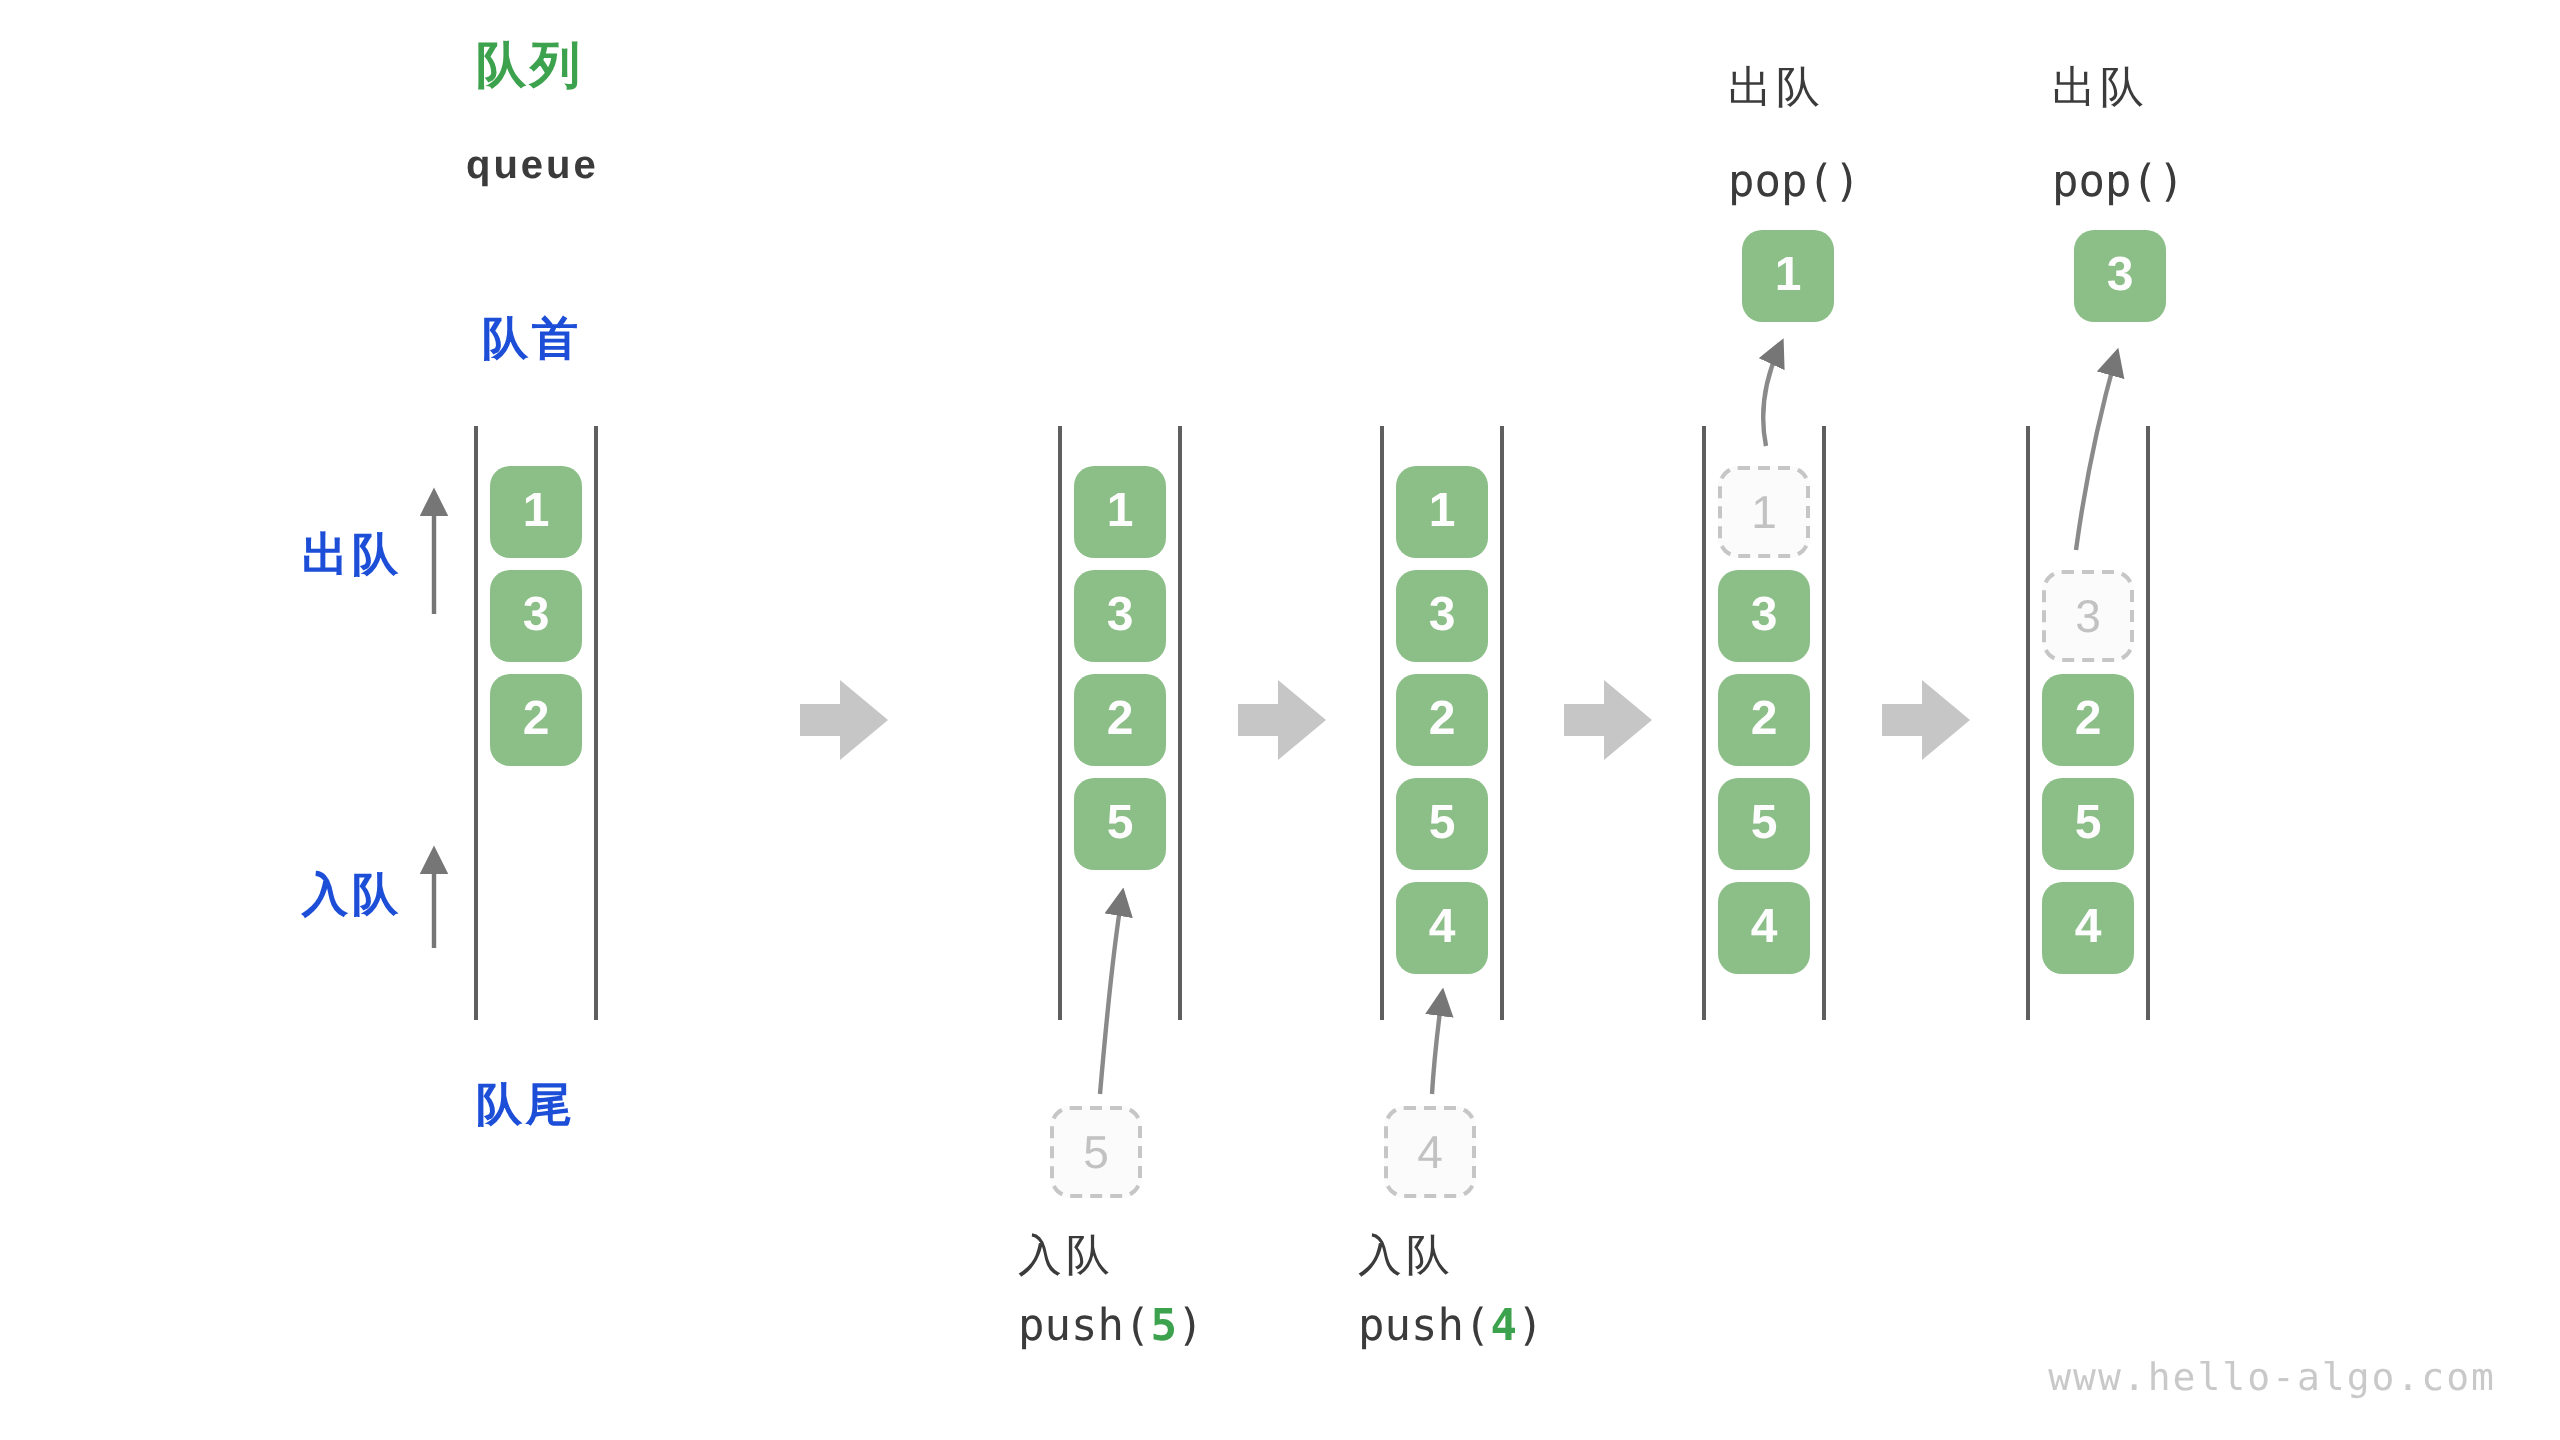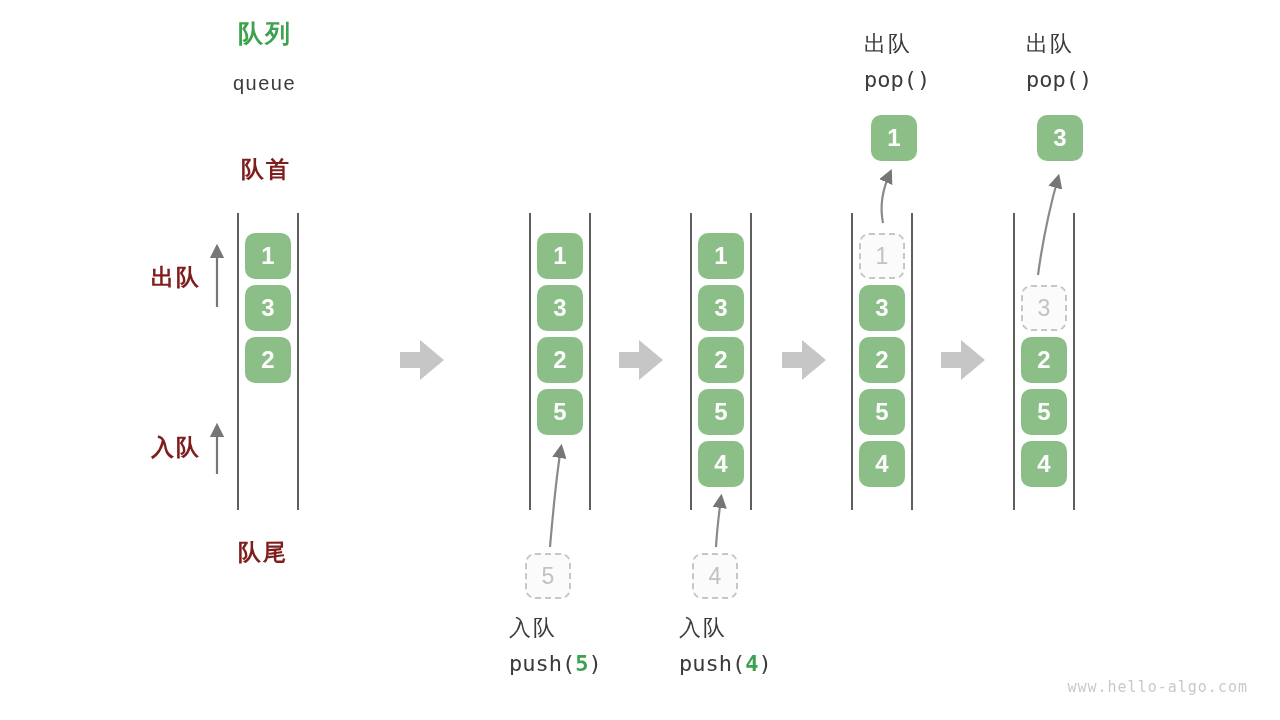--- a/index.html
+++ b/index.html
@@ -1,51 +1,51 @@
 <!DOCTYPE html>
 <html><head>
 <meta charset="utf-8">
 <style>
   html,body{margin:0;padding:0;background:#fff;}
   .page{
     position:relative;width:1280px;height:720px;background:#ffffff;overflow:hidden;
     font-family:"Liberation Sans", sans-serif;color:#3b3b3b;
   }
-  .abs{position:absolute;line-height:1;}
+  .abs{position:absolute;line-height:1;font-weight:bold;}
   .title{font-size:25px;font-weight:bold;color:#3da24d;letter-spacing:2px;}
   .subtitle{font-size:20px;color:#3b3b3b;letter-spacing:1.5px;}
-  .side-label{font-size:23px;font-weight:bold;color:#7f1d1d;letter-spacing:2px;}
+  .side-label{font-size:23px;font-weight:bold;color:#1d4ed8;letter-spacing:2px;}
   .rails{
     position:absolute;top:213px;width:62px;height:297px;box-sizing:border-box;
     border-left:2px solid #5f5f5f;border-right:2px solid #5f5f5f;
   }
   .qbox{
     position:absolute;left:6px;width:46px;height:46px;border-radius:10px;
     background:#8cbe88;color:#fdfdfd;font-size:24px;font-weight:bold;
     display:flex;align-items:center;justify-content:center;
   }
   .ghost{
     position:absolute;left:6px;width:46px;height:46px;border-radius:10px;
     box-sizing:border-box;border:2px dashed #c6c6c6;background:#fbfbfb;
     color:#c2c2c2;font-size:23px;
     display:flex;align-items:center;justify-content:center;
   }
   .op-block{position:absolute;font-size:22px;color:#3b3b3b;line-height:1;}
   .op-block .zh{letter-spacing:2px;}
   .op-block .code, .code-line{
     font-family:"DejaVu Sans Mono", monospace;font-size:22px;color:#3b3b3b;
   }
-  .op-block .code{margin-top:14px;}
+  .op-block .code{margin-top:26px;}
   .caption{position:absolute;font-size:22px;color:#3b3b3b;line-height:1;}
   .caption .zh{letter-spacing:2px;}
   .caption .code-line{margin-top:14px;}
   .code-arg{color:#3da24d;font-weight:bold;}
   .watermark{
     position:absolute;font-family:"DejaVu Sans Mono", monospace;
-    font-size:15px;color:#c9c9c9;letter-spacing:1px;text-align:right;
+    font-size:19px;color:#c9c9c9;letter-spacing:1px;text-align:right;
   }
   svg.arrows{position:absolute;left:0;top:0;pointer-events:none;}
 </style>
 </head>
 <body>
 
 <div class="page">
 
   <svg class="arrows" width="1280" height="720" viewBox="0 0 1280 720">
     <defs>

